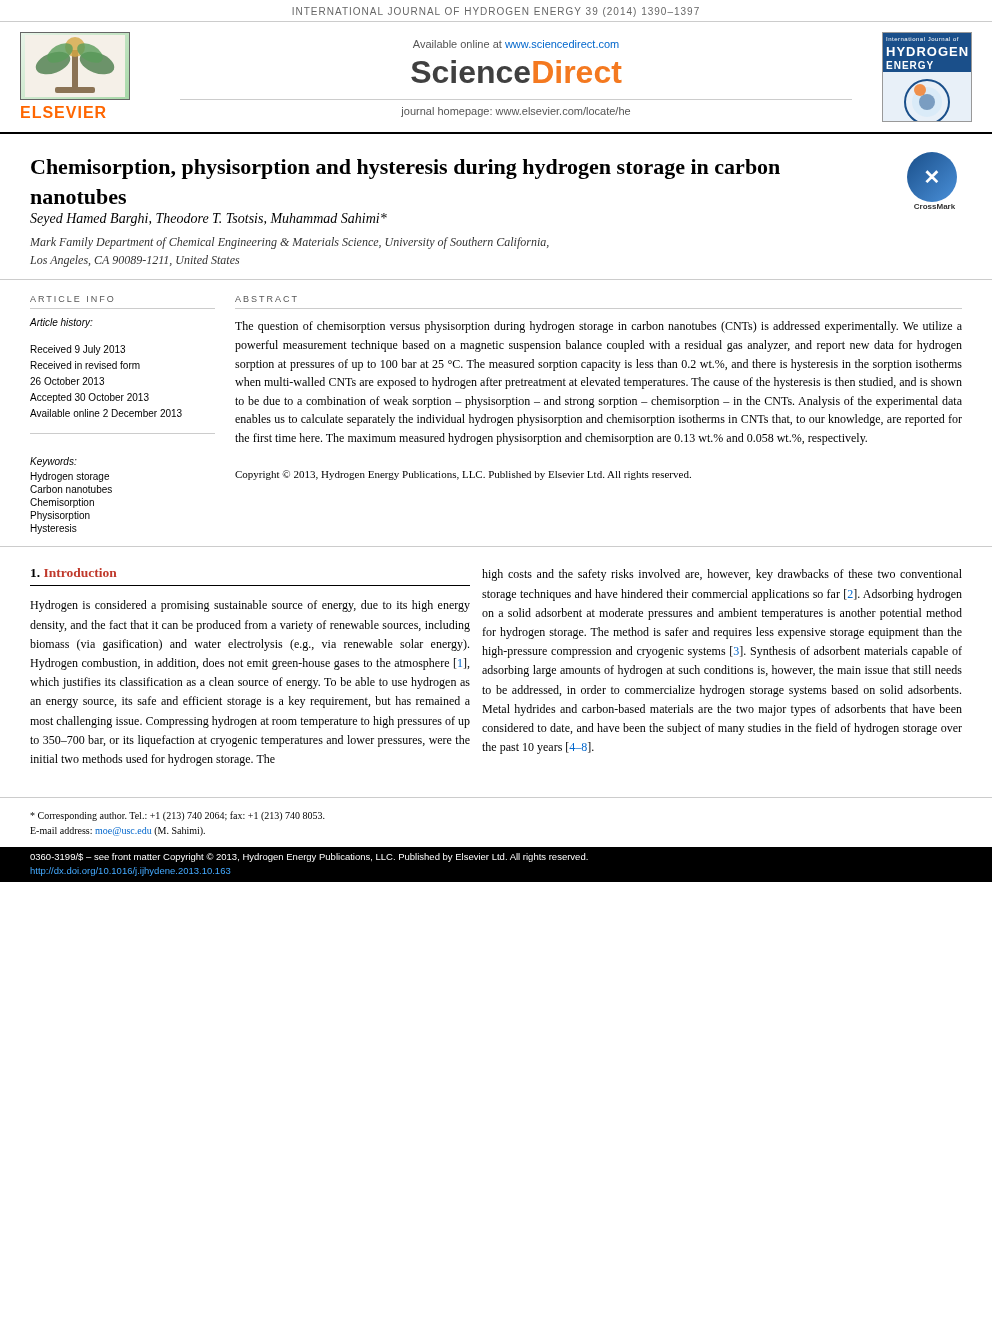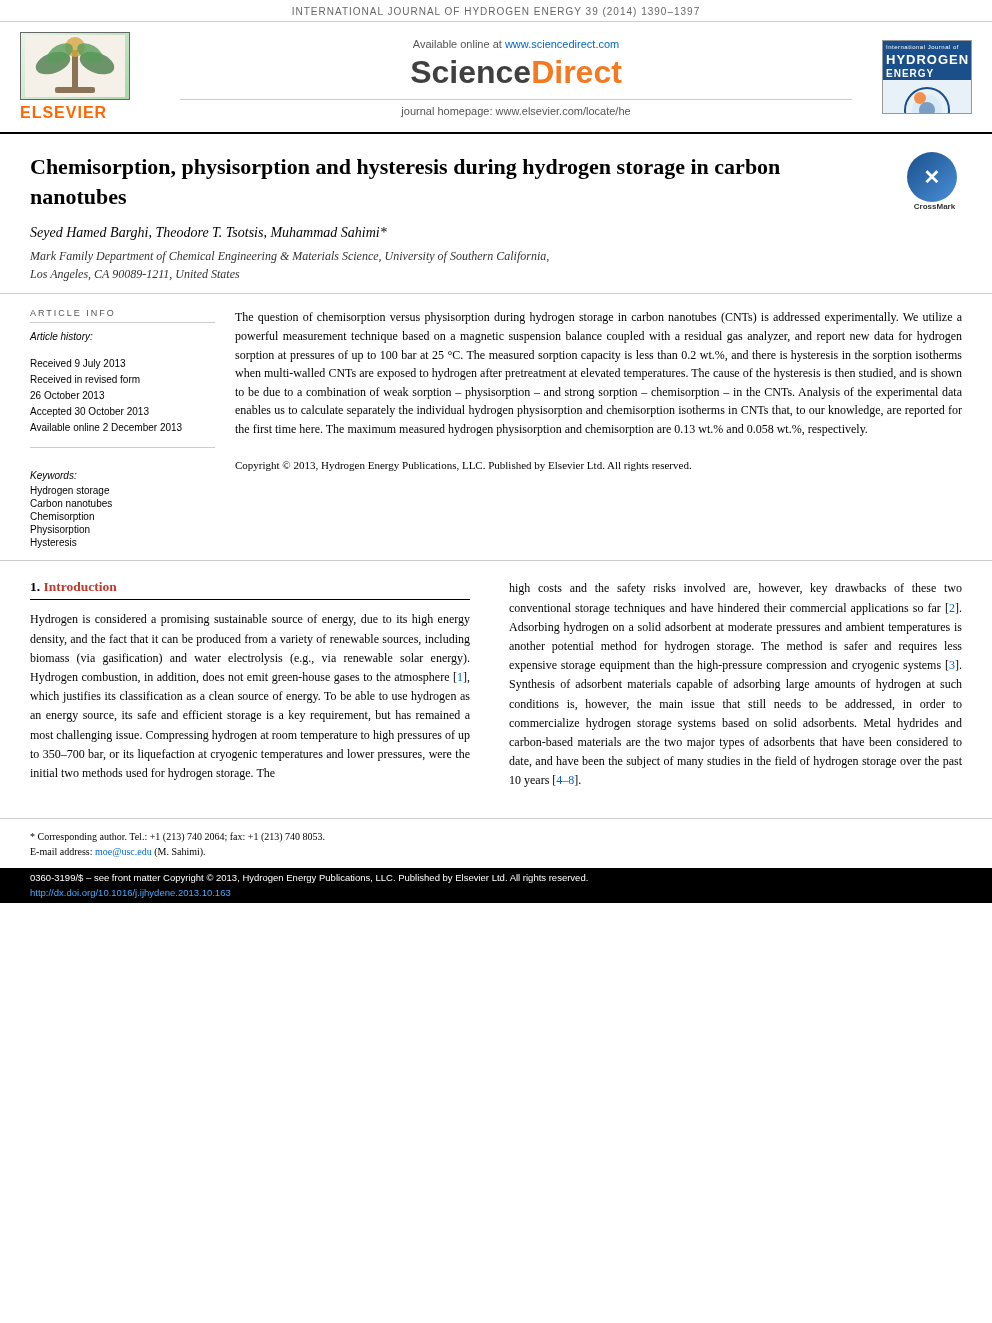--- a/index.html
+++ b/index.html
@@ -92,21 +92,21 @@
     }
 
     .header-right {
       width: 120px;
       flex-shrink: 0;
       display: flex;
       justify-content: flex-end;
     }
     .journal-cover {
       width: 90px;
-      height: 74px;
+      height: 90px;
       background: linear-gradient(180deg, #1a4f8a 0%, #1a4f8a 30%, #e8f0f8 30%, #e8f0f8 100%);
       border: 1px solid #999;
       display: flex;
       flex-direction: column;
       overflow: hidden;
     }
     .journal-cover-top {
       background: #1a4f8a;
       color: white;
       font-size: 7px;
@@ -128,21 +128,20 @@
     
     .article-title-section {
       padding: 18px 30px 10px;
       border-bottom: 1px solid #ccc;
     }
     .article-title {
       font-size: 22px;
       font-weight: bold;
       color: #000;
       line-height: 1.35;
-      margin-bottom: 14px;
       padding-right: 80px;
       position: relative;
     }
     .crossmark {
       position: absolute;
       right: 0;
       top: 0;
       width: 55px;
       height: 55px;
     }
@@ -250,21 +249,21 @@
       line-height: 1.5;
       text-align: justify;
       margin-top: 18px;
       color: #000;
     }
 
     
     .main-content {
       display: flex;
       padding: 18px 30px 10px;
-      gap: 39px;
+      gap: 12px;
     }
     .left-column {
       width: 440px;
       flex-shrink: 0;
     }
     .right-column {
       flex: 1;
     }
 
     .section-number {
@@ -418,20 +417,21 @@
       <div class="keywords-label">Keywords:</div>
       <div class="keyword-item">Hydrogen storage</div>
       <div class="keyword-item">Carbon nanotubes</div>
       <div class="keyword-item">Chemisorption</div>
       <div class="keyword-item">Physisorption</div>
       <div class="keyword-item">Hysteresis</div>
     </div>
   </div>
 
   <div class="abstract-section">
+    <div class="abstract-title">ABSTRACT</div>
     <div class="abstract-text">The question of chemisorption versus physisorption during hydrogen storage in carbon nanotubes (CNTs) is addressed experimentally. We utilize a powerful measurement technique based on a magnetic suspension balance coupled with a residual gas analyzer, and report new data for hydrogen sorption at pressures of up to 100 bar at 25 °C. The measured sorption capacity is less than 0.2 wt.%, and there is hysteresis in the sorption isotherms when multi-walled CNTs are exposed to hydrogen after pretreatment at elevated temperatures. The cause of the hysteresis is then studied, and is shown to be due to a combination of weak sorption – physisorption – and strong sorption – chemisorption – in the CNTs. Analysis of the experimental data enables us to calculate separately the individual hydrogen physisorption and chemisorption isotherms in CNTs that, to our knowledge, are reported for the first time here. The maximum measured hydrogen physisorption and chemisorption are 0.13 wt.% and 0.058 wt.%, respectively.</div>
     <div class="copyright-text">Copyright © 2013, Hydrogen Energy Publications, LLC. Published by Elsevier Ltd. All rights reserved.</div>
   </div>
 </div>
 
 <div class="main-content">
 
   <div class="left-column">
     <div class="section-header">
       <span class="section-number">1.&nbsp;</span><span class="section-title">Introduction</span>

